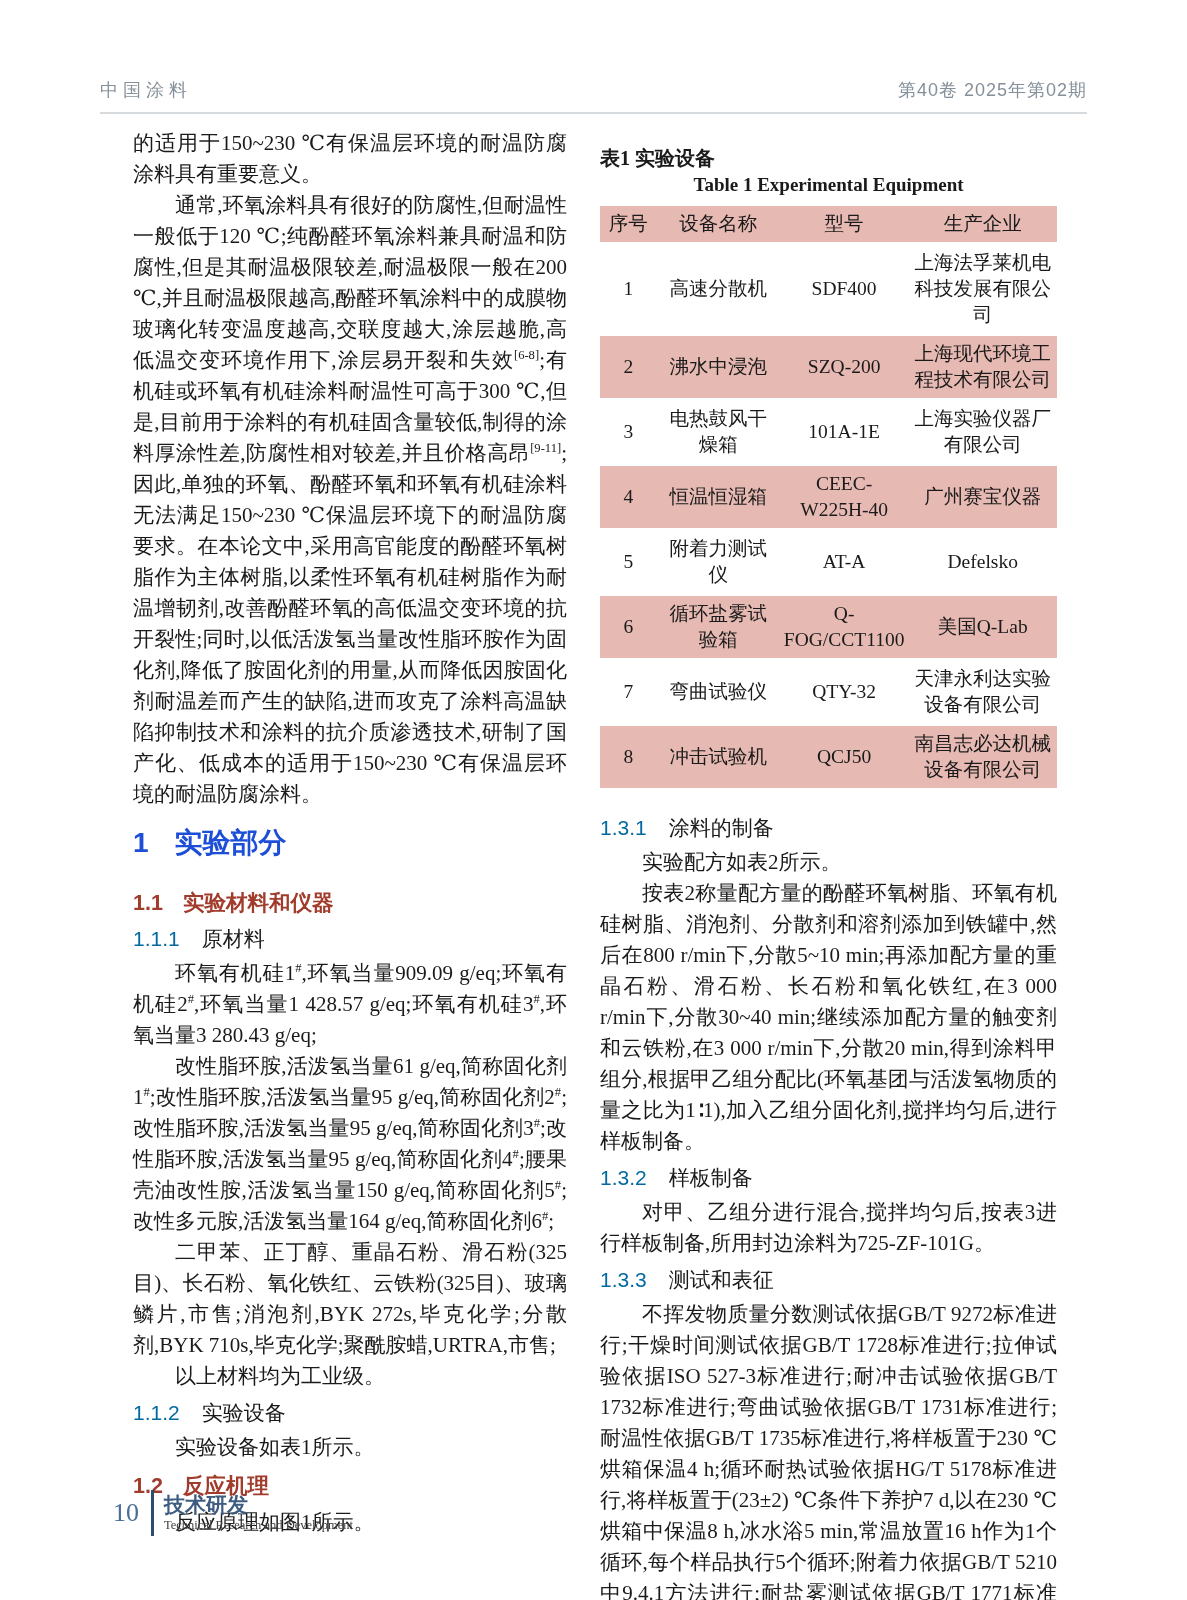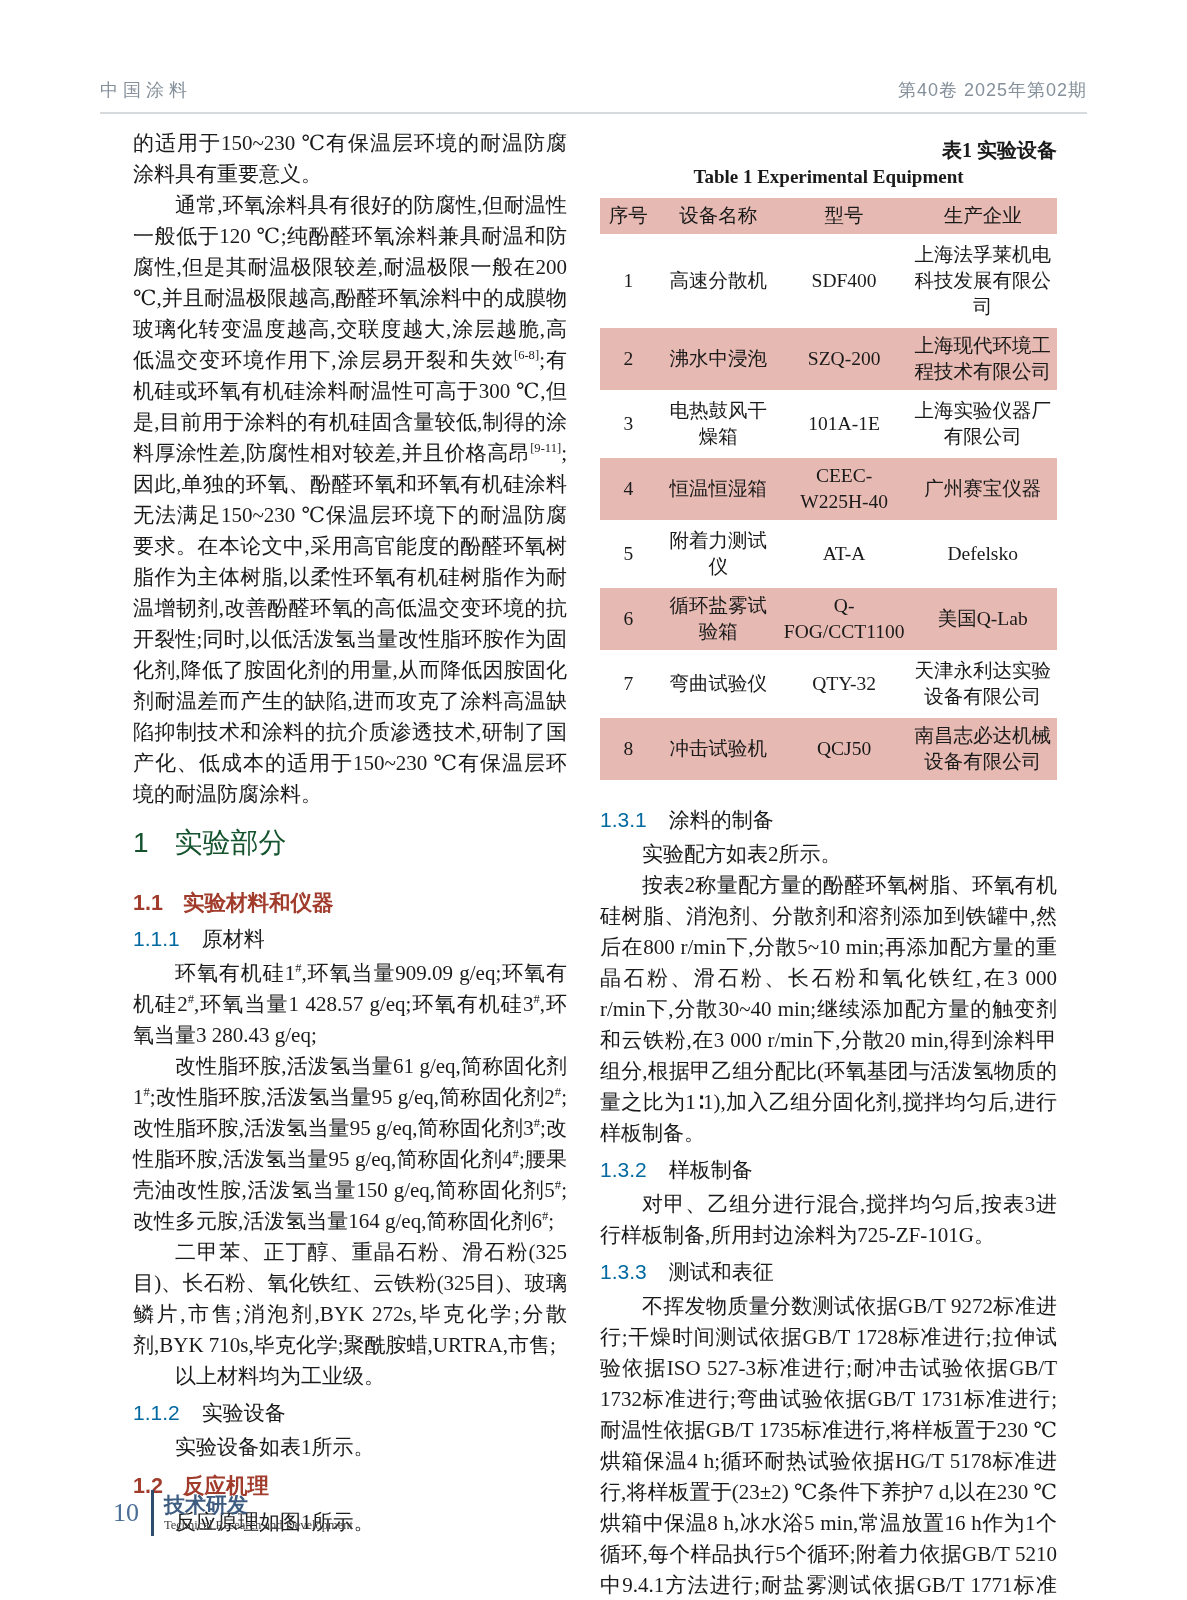--- a/index.html
+++ b/index.html
@@ -34,40 +34,40 @@
     font-size:21px;line-height:31px;
     text-align:justify;
     text-indent:2em;
   }
   p.body.noindent{text-indent:0;}
   sup{vertical-align:super;font-size:60%;line-height:0;}
   
   .h1{
     margin:16px 0 28px 0;
     font-family:"Liberation Sans","DejaVu Sans",sans-serif;
-    font-weight:normal;color:#14532d;font-size:28px;line-height:34px;
+    font-weight:bold;color:#1d4ed8;font-size:28px;line-height:34px;
   }
   .h1 .hnum{margin-right:26px;}
   .h2{
     margin:8px 0 6px 0;
     font-family:"Liberation Sans","DejaVu Sans",sans-serif;
     font-weight:bold;color:#a13b2b;font-size:21.5px;line-height:30px;
   }
   .h2 .hnum{margin-right:20px;}
   .h3{
     margin:6px 0 4px 0;
     font-size:21px;line-height:30px;color:#1a1a1a;
   }
   .h3 .hnum{
     font-family:"Liberation Sans","DejaVu Sans",sans-serif;
     color:#0369a1;margin-right:22px;
   }
   
   .table-caption-cn{
-    text-align:right;font-weight:bold;font-size:20px;line-height:28px;margin-top:8px;
+    text-align:left;font-weight:bold;font-size:20px;line-height:28px;margin-top:16px;
   }
   .table-caption-en{
     text-align:center;font-weight:bold;font-size:19px;line-height:26px;margin-bottom:8px;
   }
   table.equip{
     width:100%;border-collapse:collapse;
     font-size:19.5px;line-height:26px;
   }
   table.equip th,table.equip td{
     padding:5px 4px;text-align:center;vertical-align:middle;

